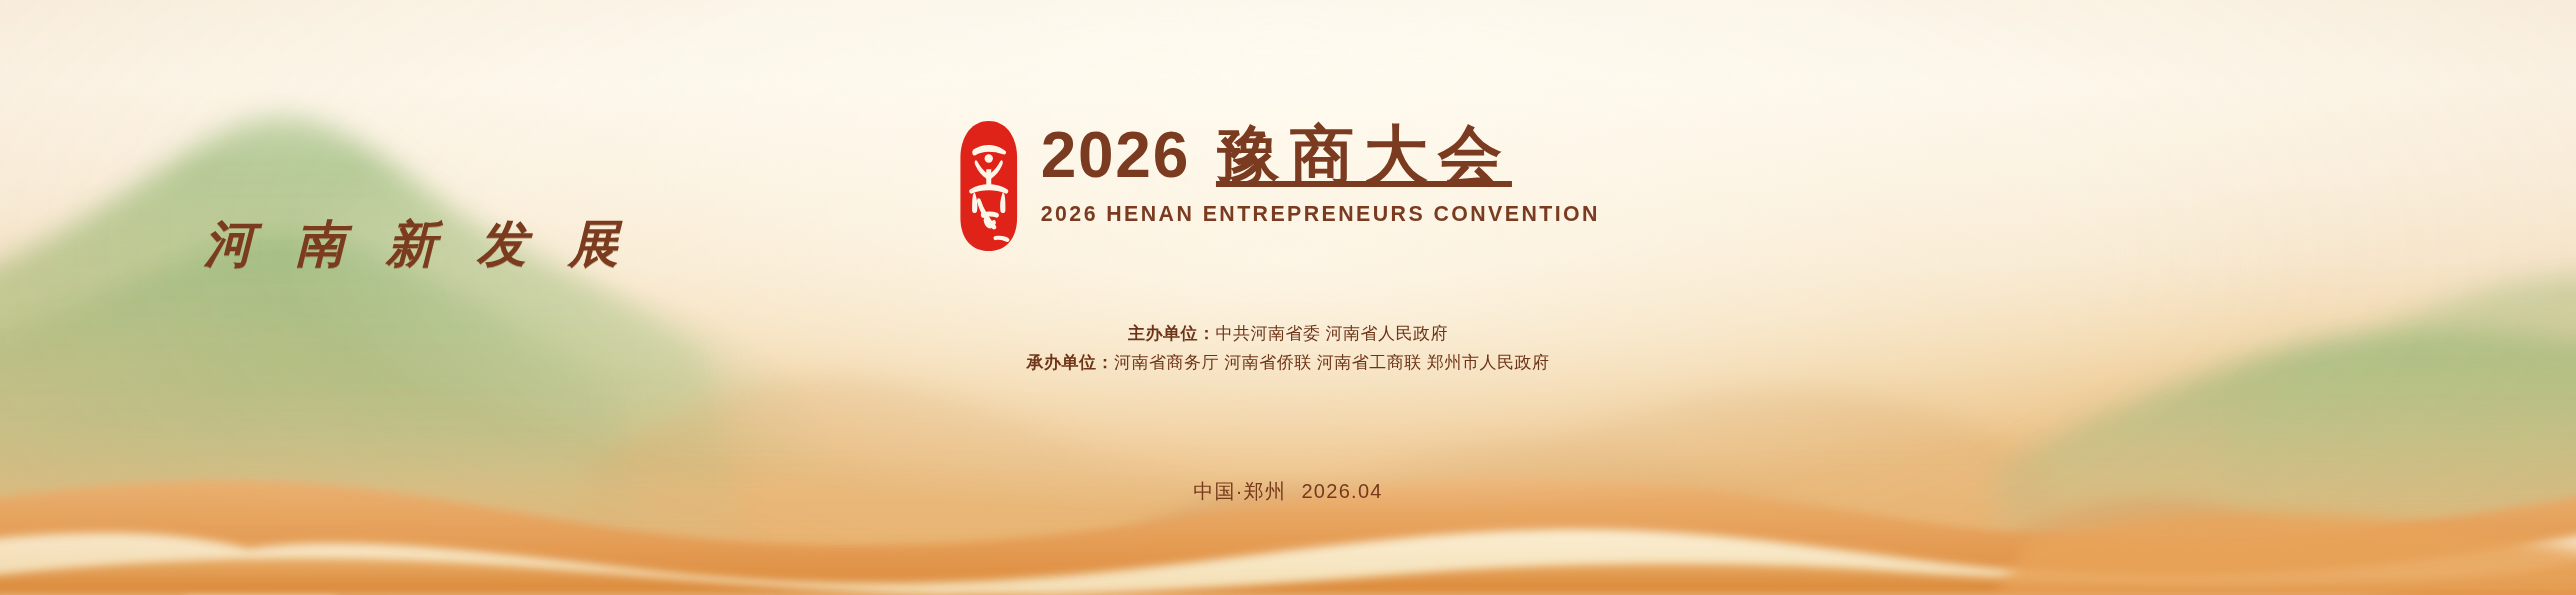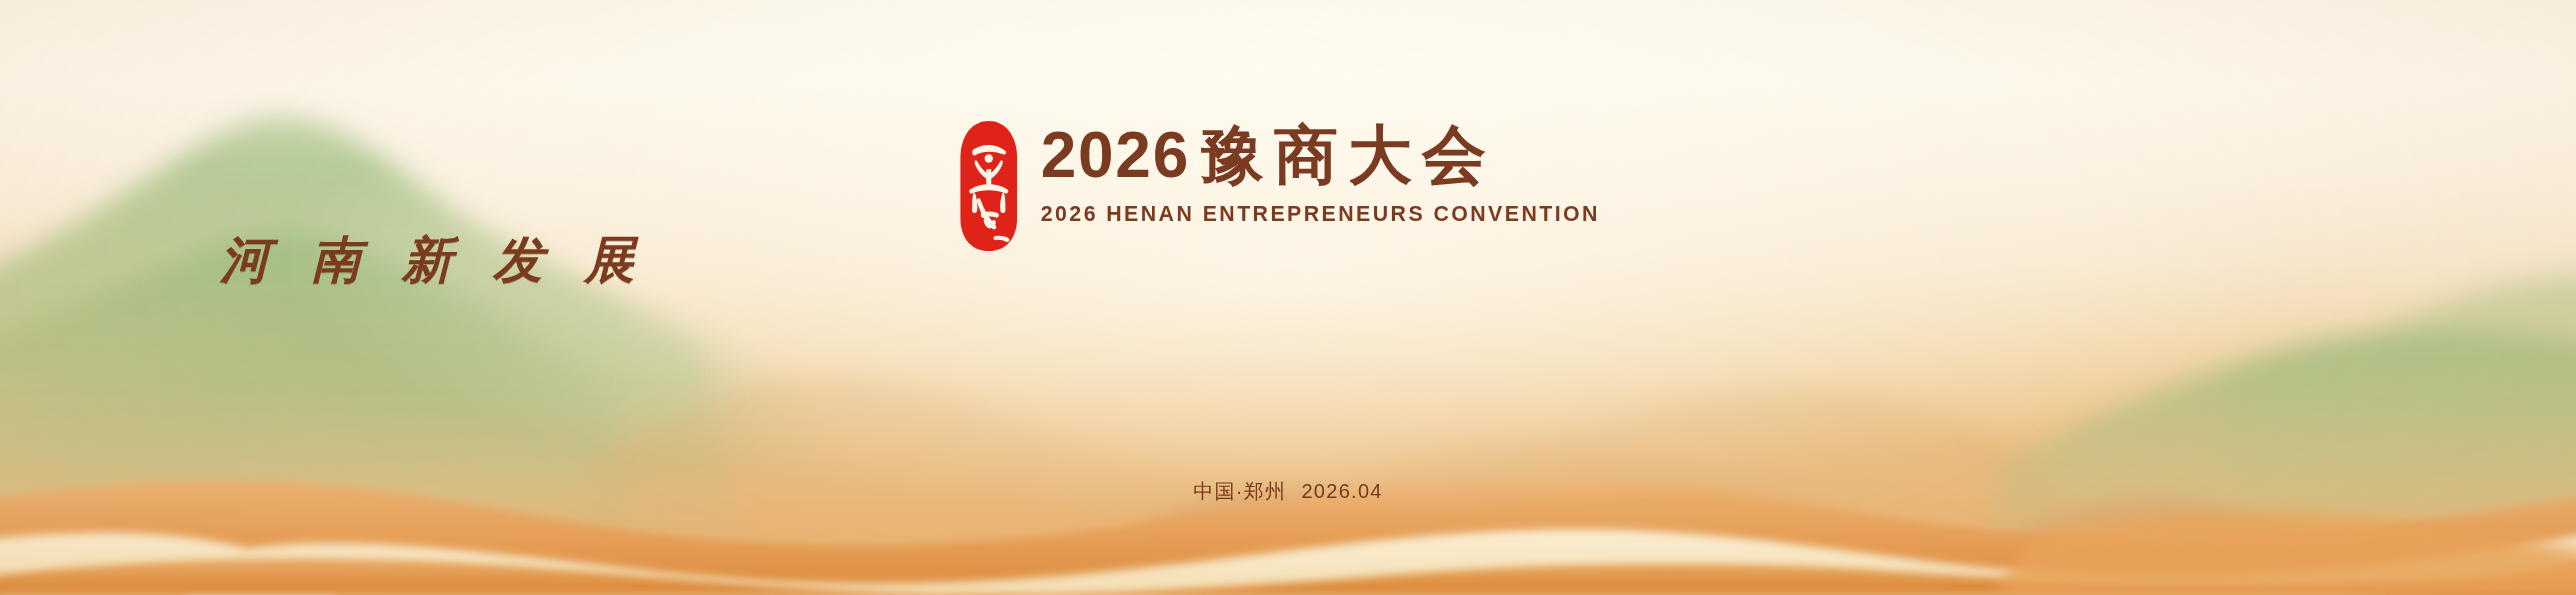--- a/index.html
+++ b/index.html
@@ -60,21 +60,21 @@
     top:211px;
     color:#7a3b1e;
     font-family:"Liberation Serif","DejaVu Serif",serif;
     font-size:50px;
     font-weight:700;
     letter-spacing:14.3px;
     font-style:italic;
     white-space:nowrap;
     text-shadow:0 0.8px 0 rgba(122,59,30,.35);
   }
-  .calli.left{left:220px;margin-top:16px;}
+  .calli.left{left:204px;}
   .calli.right{right:203px;}
 
   .logo-row{
     position:absolute;
     left:50%;
     top:119px;
     transform:translateX(-50%);
     display:flex;
     align-items:flex-start;
     gap:22px;
@@ -88,22 +88,22 @@
   .main-title{
     color:#7a3b20;
     font-family:"Liberation Sans","DejaVu Sans",sans-serif;
     font-weight:700;
     font-size:64px;
     line-height:72px;
     letter-spacing:3.4px;
     white-space:nowrap;
     margin:0;
   }
-  .main-title .yr{letter-spacing:1.7px;margin-right:10px;}
-  .main-title .cn{letter-spacing:10px;}
+  .main-title .yr{letter-spacing:1.7px;margin-right:26px;}
+  .main-title .cn{letter-spacing:10px;text-decoration:underline;}
 
   .sub-title{
     color:#7a3b20;
     font-family:"Liberation Sans","DejaVu Sans",sans-serif;
     font-weight:700;
     font-size:22px;
     letter-spacing:2.5px;
     white-space:nowrap;
     margin-top:10px;
     transform:scaleX(.97);
@@ -302,20 +302,28 @@
 
       <div class="title-col">
         <div class="main-title">
           <span class="yr">2026</span><span class="cn">豫商大会</span>
         </div>
         <div class="sub-title">2026 HENAN ENTREPRENEURS CONVENTION</div>
       </div>
 
     </div>
 
+    <div class="org-block">
+      <div class="org-line">
+        <span class="lbl">主办单位：</span><span class="val">中共河南省委  河南省人民政府</span>
+      </div>
+      <div class="org-line">
+        <span class="lbl">承办单位：</span><span class="val">河南省商务厅  河南省侨联  河南省工商联  郑州市人民政府</span>
+      </div>
+    </div>
 
     <div class="place-line">
       <span>中国·郑州</span><span class="gap"></span><span>2026.04</span>
     </div>
 
   </div>
 </div>
 
 
 </body></html>

